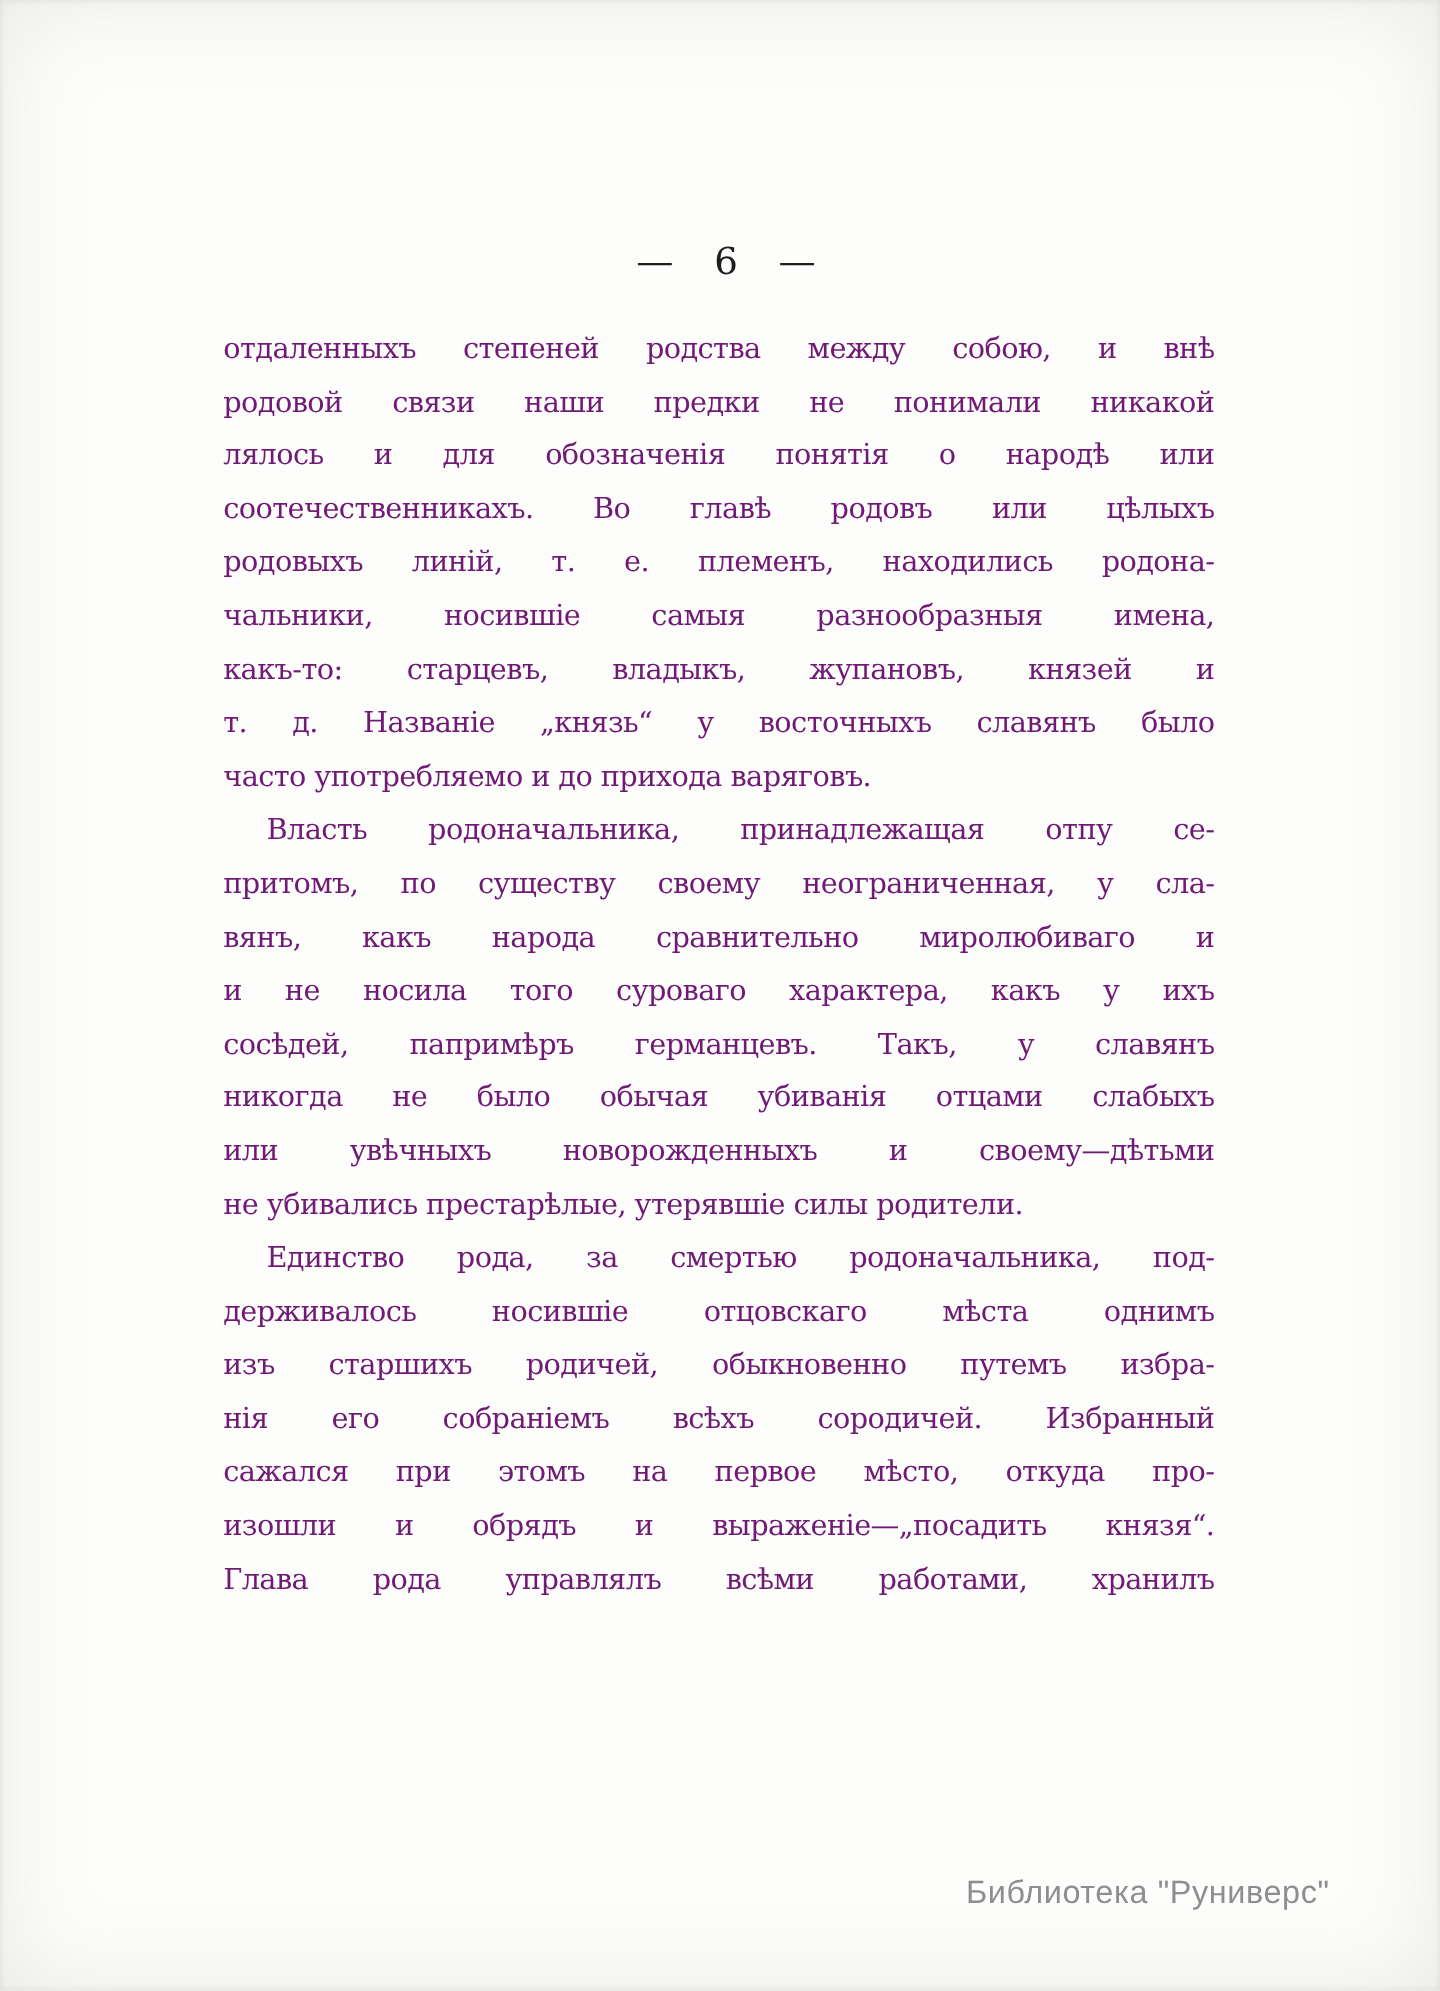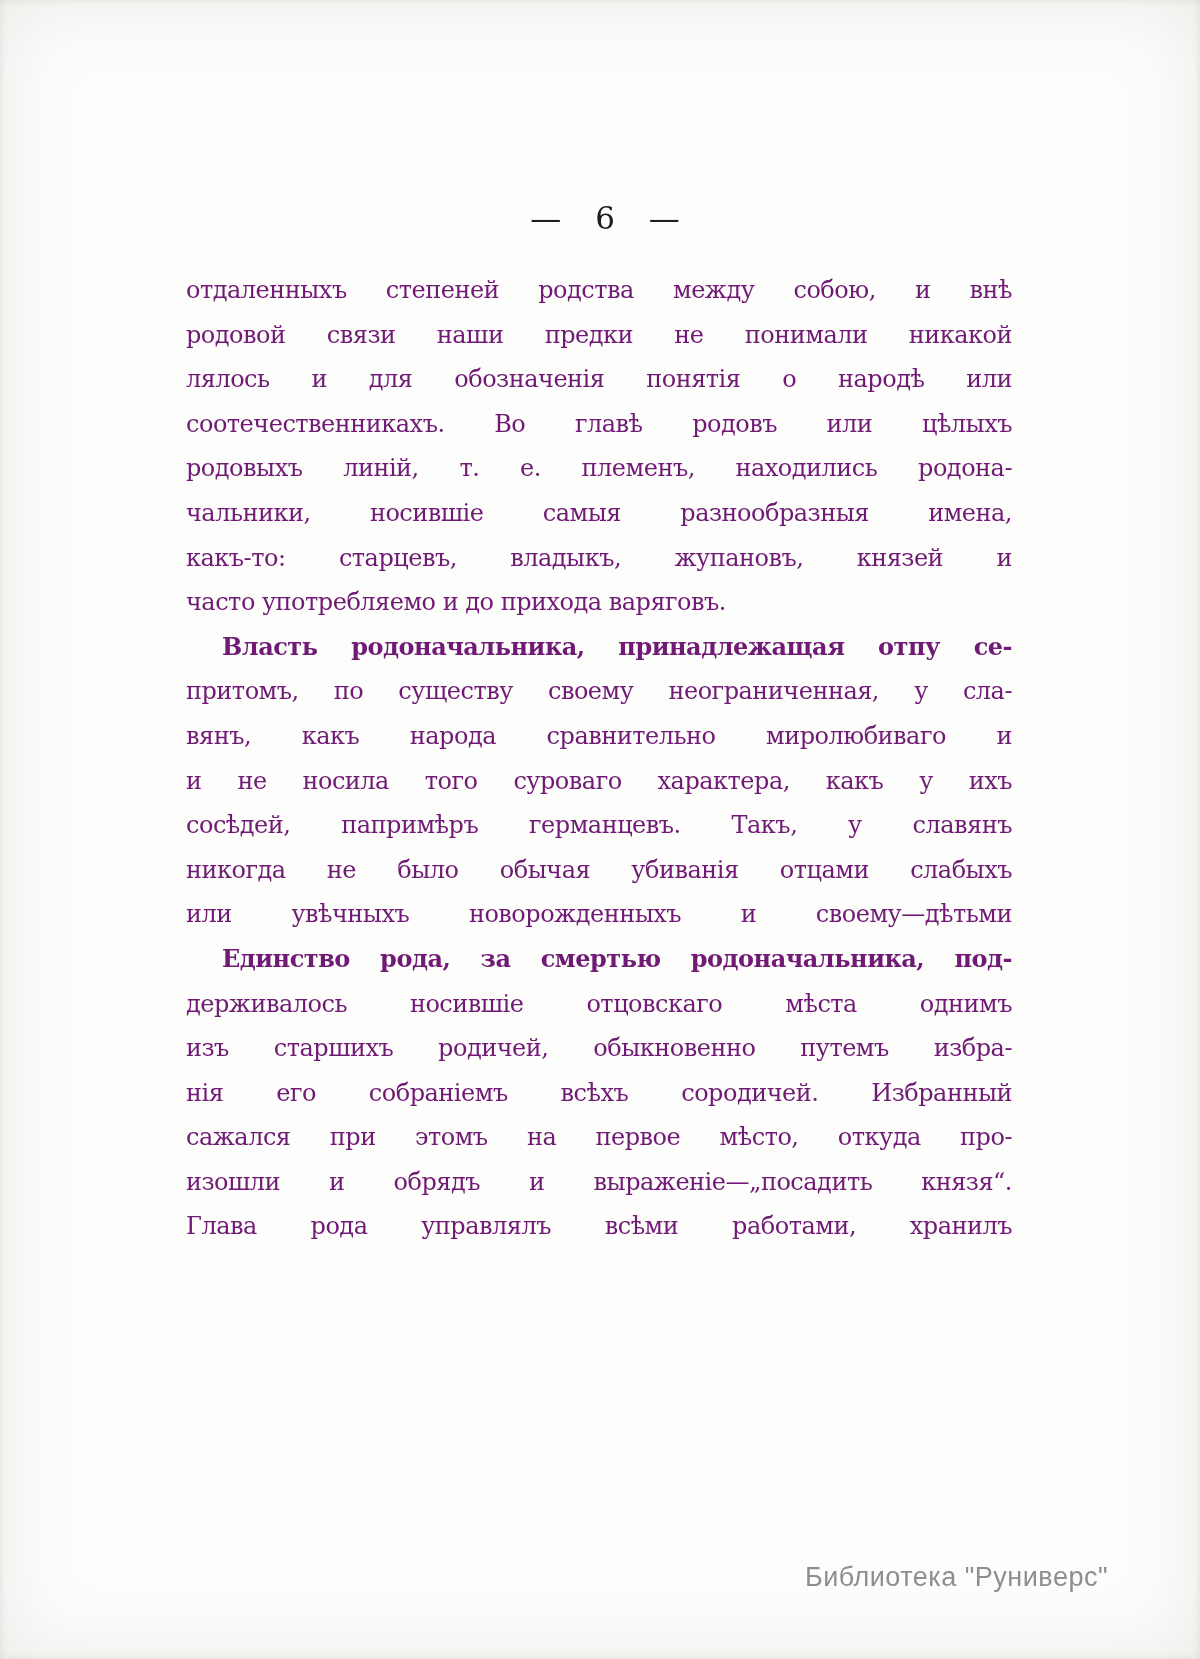--- a/index.html
+++ b/index.html
@@ -50,21 +50,20 @@
   .line {
     height: 44.6px;
     line-height: 44.6px;
     text-align: justify;
     text-align-last: justify;
     overflow: visible;
     white-space: normal;
   }
   .line.indent-first {
     padding-left: 36px;
-    font-weight: bold;
   }
   .line.para-last {
     text-align-last: left;
   }
   .watermark {
     position: absolute;
     top: 1562px;
     right: 92px;
     font-family: "Liberation Sans", "DejaVu Sans", sans-serif;
     font-size: 27px;
@@ -81,30 +80,32 @@
 
   <div class="text-block">
       <div class="para">
         <div class="line">отдаленныхъ степеней родства между собою, и внѣ</div>
         <div class="line">родовой связи наши предки не понимали никакой</div>
         <div class="line">лялось и для обозначенія понятія о народѣ или</div>
         <div class="line">соотечественникахъ. Во главѣ родовъ или цѣлыхъ</div>
         <div class="line">родовыхъ линій, т. е. племенъ, находились родона-</div>
         <div class="line">чальники, носившіе самыя разнообразныя имена,</div>
         <div class="line">какъ-то: старцевъ, владыкъ, жупановъ, князей и</div>
+        <div class="line">т. д. Названіе „князь“ у восточныхъ славянъ было</div>
         <div class="line para-last">часто употребляемо и до прихода варяговъ.</div>
       </div>
       <div class="para">
         <div class="line indent-first">Власть родоначальника, принадлежащая отпу се-</div>
         <div class="line">притомъ, по существу своему неограниченная, у сла-</div>
         <div class="line">вянъ, какъ народа сравнительно миролюбиваго и</div>
         <div class="line">и не носила того суроваго характера, какъ у ихъ</div>
         <div class="line">сосѣдей, папримѣръ германцевъ. Такъ, у славянъ</div>
         <div class="line">никогда не было обычая убиванія отцами слабыхъ</div>
         <div class="line">или увѣчныхъ новорожденныхъ и своему—дѣтьми</div>
+        <div class="line para-last">не убивались престарѣлые, утерявшіе силы родители.</div>
       </div>
       <div class="para">
         <div class="line indent-first">Единство рода, за смертью родоначальника, под-</div>
         <div class="line">держивалось носившіе отцовскаго мѣста однимъ</div>
         <div class="line">изъ старшихъ родичей, обыкновенно путемъ избра-</div>
         <div class="line">нія его собраніемъ всѣхъ сородичей. Избранный</div>
         <div class="line">сажался при этомъ на первое мѣсто, откуда про-</div>
         <div class="line">изошли и обрядъ и выраженіе—„посадить князя“.</div>
         <div class="line">Глава рода управлялъ всѣми работами, хранилъ</div>
       </div>

